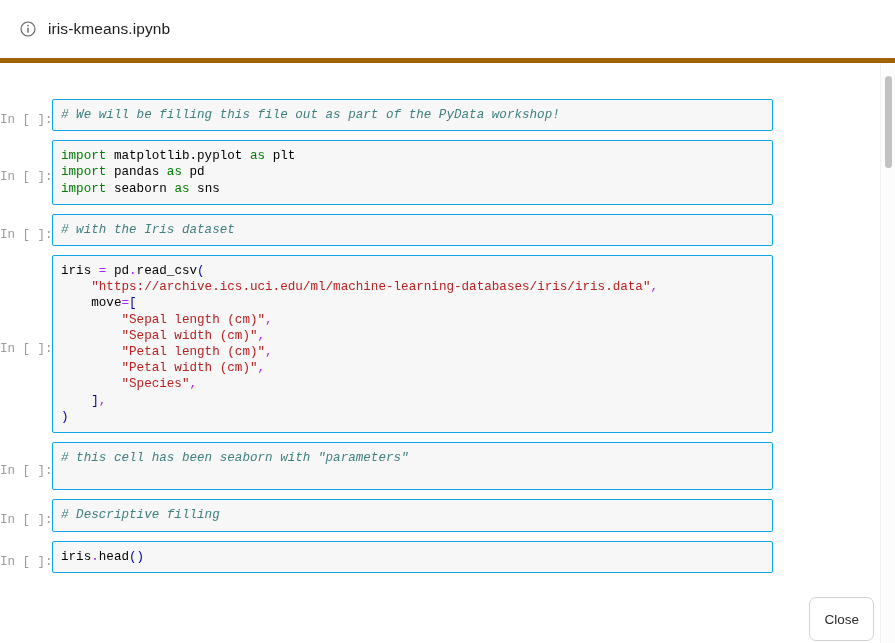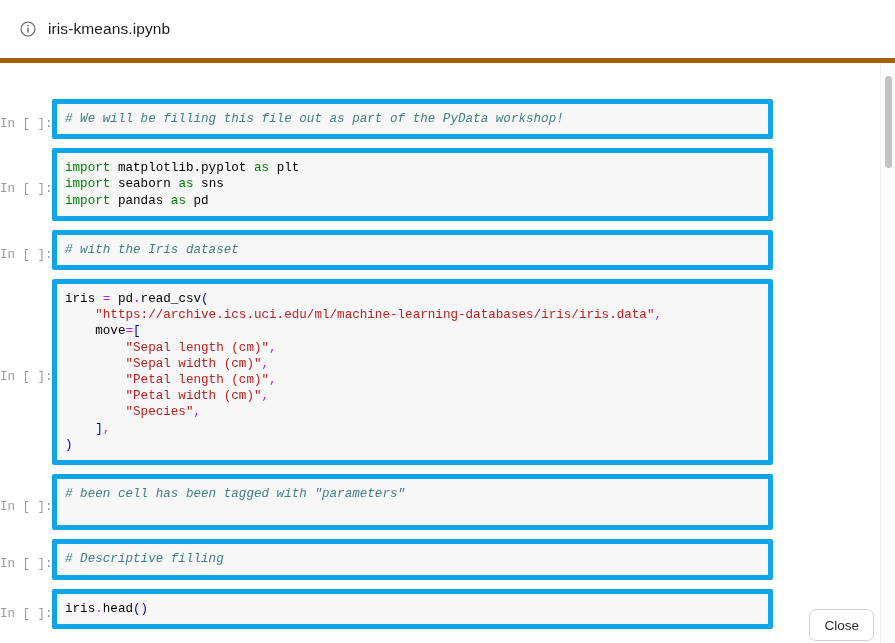--- a/index.html
+++ b/index.html
@@ -73,21 +73,21 @@
     color: #9b9b9b;
     padding-top: 10px;
     white-space: pre;
     user-select: none;
   }
   .cell-input {
     flex: 0 0 721px;
     width: 721px;
     box-sizing: border-box;
     background: #f7f7f7;
-    border: 5px solid #0ea5e9;
+    border: 1px solid #0ea5e9;
     border-radius: 2px;
     padding: 7px 10px 7px 8px;
   }
   .codeline {
     font-family: "Liberation Mono", monospace;
     font-size: 12.6px;
     line-height: 16.2px;
     white-space: pre;
     color: #000000;
     min-height: 16.2px;
@@ -128,21 +128,21 @@
     left: 0;
     right: 0;
     bottom: 0;
     height: 0;
   }
   .close-button {
     position: absolute;
     right: 21px;
     bottom: 16px;
     min-width: 62px;
-    height: 32px;
+    height: 44px;
     box-sizing: border-box;
     background: #ffffff;
     border: 1px solid #d2d2d2;
     border-radius: 7px;
     font-family: "Liberation Sans", sans-serif;
     font-size: 13.5px;
     color: #2b2b2b;
     cursor: pointer;
     padding: 0 14px;
   }
@@ -166,22 +166,22 @@
         <div class="cell">
           <div class="prompt">In [ ]:</div>
           <div class="cell-input">
             <div class="codeline"><span class="tok-comment"># We will be filling this file out as part of the PyData workshop!</span></div>
           </div>
         </div>
         <div class="cell">
           <div class="prompt">In [ ]:</div>
           <div class="cell-input">
             <div class="codeline"><span class="tok-keyword">import</span><span class="tok-name"> matplotlib.pyplot </span><span class="tok-keyword">as</span><span class="tok-name"> plt</span></div>
+            <div class="codeline"><span class="tok-keyword">import</span><span class="tok-name"> pandas </span><span class="tok-keyword">as</span><span class="tok-name"> pd</span></div>
             <div class="codeline"><span class="tok-keyword">import</span><span class="tok-name"> seaborn </span><span class="tok-keyword">as</span><span class="tok-name"> sns</span></div>
-            <div class="codeline"><span class="tok-keyword">import</span><span class="tok-name"> pandas </span><span class="tok-keyword">as</span><span class="tok-name"> pd</span></div>
           </div>
         </div>
         <div class="cell">
           <div class="prompt">In [ ]:</div>
           <div class="cell-input">
             <div class="codeline"><span class="tok-comment"># with the Iris dataset</span></div>
           </div>
         </div>
         <div class="cell">
           <div class="prompt">In [ ]:</div>
@@ -194,21 +194,21 @@
             <div class="codeline"><span class="tok-name">        </span><span class="tok-string">"Petal length (cm)"</span><span class="tok-op">,</span></div>
             <div class="codeline"><span class="tok-name">        </span><span class="tok-string">"Petal width (cm)"</span><span class="tok-op">,</span></div>
             <div class="codeline"><span class="tok-name">        </span><span class="tok-string">"Species"</span><span class="tok-op">,</span></div>
             <div class="codeline"><span class="tok-name">    </span><span class="tok-punct">]</span><span class="tok-op">,</span></div>
             <div class="codeline"><span class="tok-punct">)</span></div>
           </div>
         </div>
         <div class="cell">
           <div class="prompt">In [ ]:</div>
           <div class="cell-input">
-            <div class="codeline"><span class="tok-comment"># been cell has been tagged with "parameters"</span></div>
+            <div class="codeline"><span class="tok-comment"># this cell has been seaborn with "parameters"</span></div>
             <div class="codeline">&nbsp;</div>
           </div>
         </div>
         <div class="cell">
           <div class="prompt">In [ ]:</div>
           <div class="cell-input">
             <div class="codeline"><span class="tok-comment"># Descriptive filling</span></div>
           </div>
         </div>
         <div class="cell">

